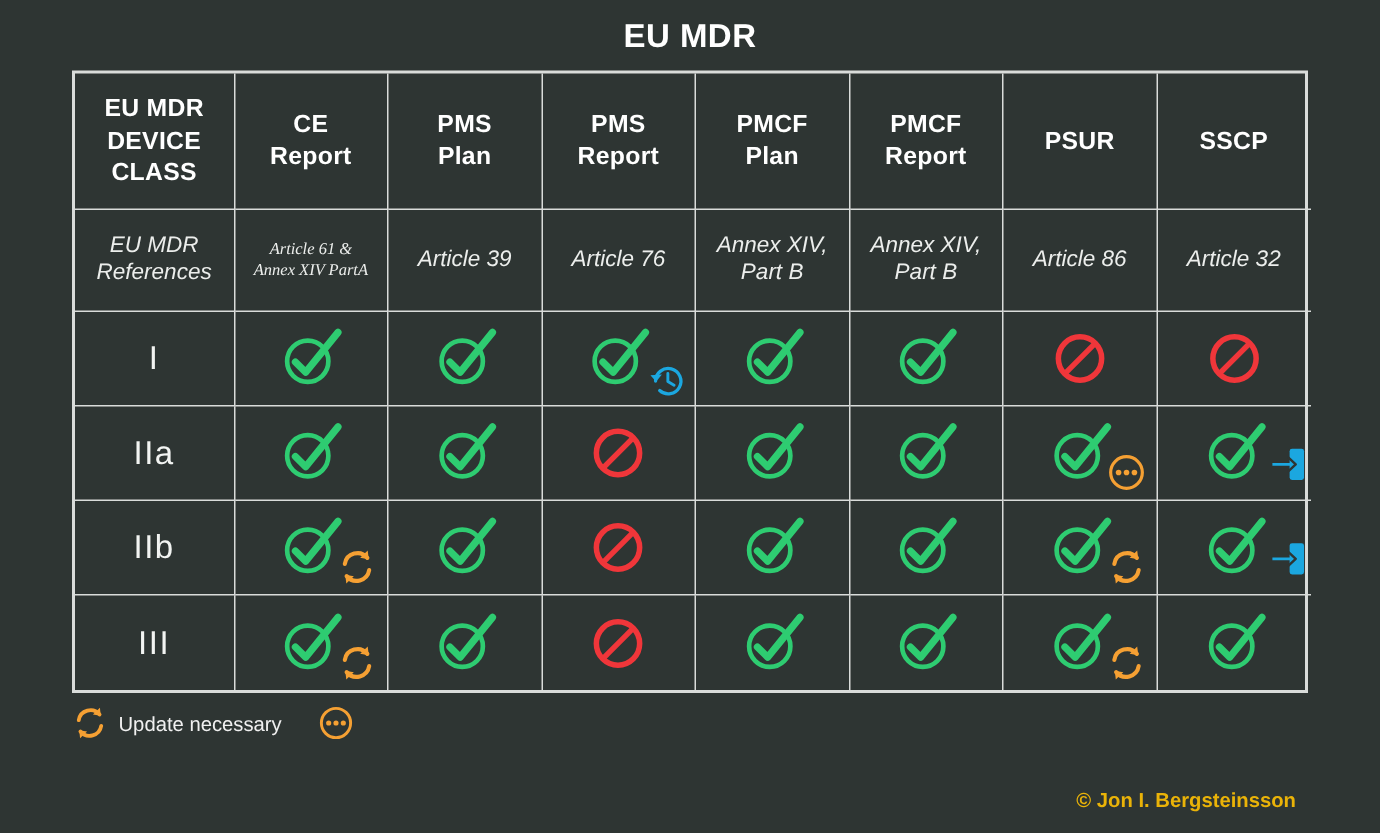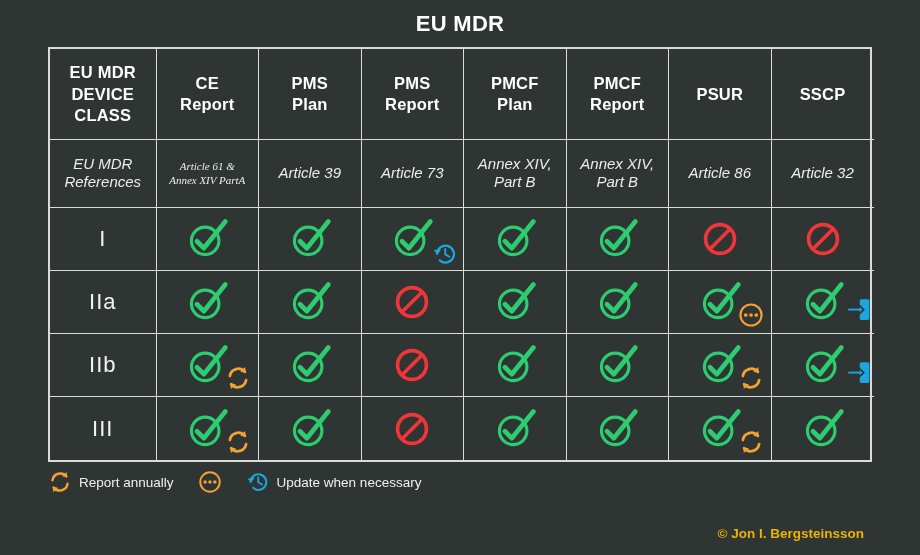--- a/index.html
+++ b/index.html
@@ -124,21 +124,21 @@
           <th class="hdr">PMS<br>Report</th>
           <th class="hdr">PMCF<br>Plan</th>
           <th class="hdr">PMCF<br>Report</th>
           <th class="hdr">PSUR</th>
           <th class="hdr">SSCP</th>
         </tr>
         <tr class="ref-row">
           <td class="ref">EU MDR<br>References</td>
           <td class="ref small">Article 61 &amp;<br>Annex XIV PartA</td>
           <td class="ref">Article 39</td>
-          <td class="ref">Article 73</td>
+          <td class="ref">Article 76</td>
           <td class="ref">Annex XIV,<br>Part B</td>
           <td class="ref">Annex XIV,<br>Part B</td>
           <td class="ref">Article 86</td>
           <td class="ref">Article 32</td>
         </tr>
         <tr class="data-row">
           <td class="cls">I</td>
           <td>
             <div class="cellbox">
               <span class="icon-pair"><span style="line-height: 0;"><svg width="44" height="44" viewBox="0 0 48 48">
@@ -415,33 +415,25 @@
 </div>
 
 <div class="legend" id="legend">
     <div class="legend-item">
       <span class="legend-ico"><svg width="24" height="24" viewBox="0 0 32 32">
           <path d="M6 13.5 A10.5 10.5 0 0 1 24.5 8.5" fill="none" stroke="#f5a033" stroke-width="3.4" stroke-linecap="round"></path>
           <path d="M26 18.5 A10.5 10.5 0 0 1 7.5 23.5" fill="none" stroke="#f5a033" stroke-width="3.4" stroke-linecap="round"></path>
           <path d="M24.8 2.5 L25.6 9.6 L18.6 8.4 Z" fill="#f5a033"></path>
           <path d="M7.2 29.5 L6.4 22.4 L13.4 23.6 Z" fill="#f5a033"></path>
         </svg></span>
-      <span>Report annually</span>
+      <span>Update necessary</span>
     </div>
     <div class="legend-item">
       <span class="legend-ico"><svg width="24" height="24" viewBox="0 0 32 32">
           <circle cx="16" cy="16" r="13" fill="none" stroke="#f5a033" stroke-width="2.6"></circle>
           <circle cx="9.5" cy="16" r="2.3" fill="#f5a033"></circle>
           <circle cx="16" cy="16" r="2.3" fill="#f5a033"></circle>
           <circle cx="22.5" cy="16" r="2.3" fill="#f5a033"></circle>
         </svg></span>
     </div>
-    <div class="legend-item">
-      <span class="legend-ico"><svg width="24" height="24" viewBox="0 0 32 32">
-          <path d="M6.2 16 A10.4 10.4 0 1 1 9.6 23.8" fill="none" stroke="#1ba7e0" stroke-width="2.7" stroke-linecap="round"></path>
-          <path d="M2.0 11.2 L6.6 16.6 L11.4 10.6 Z" fill="#1ba7e0"></path>
-          <path d="M16.3 9.8 L16.3 16.4 L21.4 19.4" fill="none" stroke="#1ba7e0" stroke-width="2.4" stroke-linecap="round" stroke-linejoin="round"></path>
-        </svg></span>
-      <span>Update when necessary</span>
-    </div>
   </div>
 
 <div class="credit">© Jon I. Bergsteinsson</div>
 
 </body></html>

